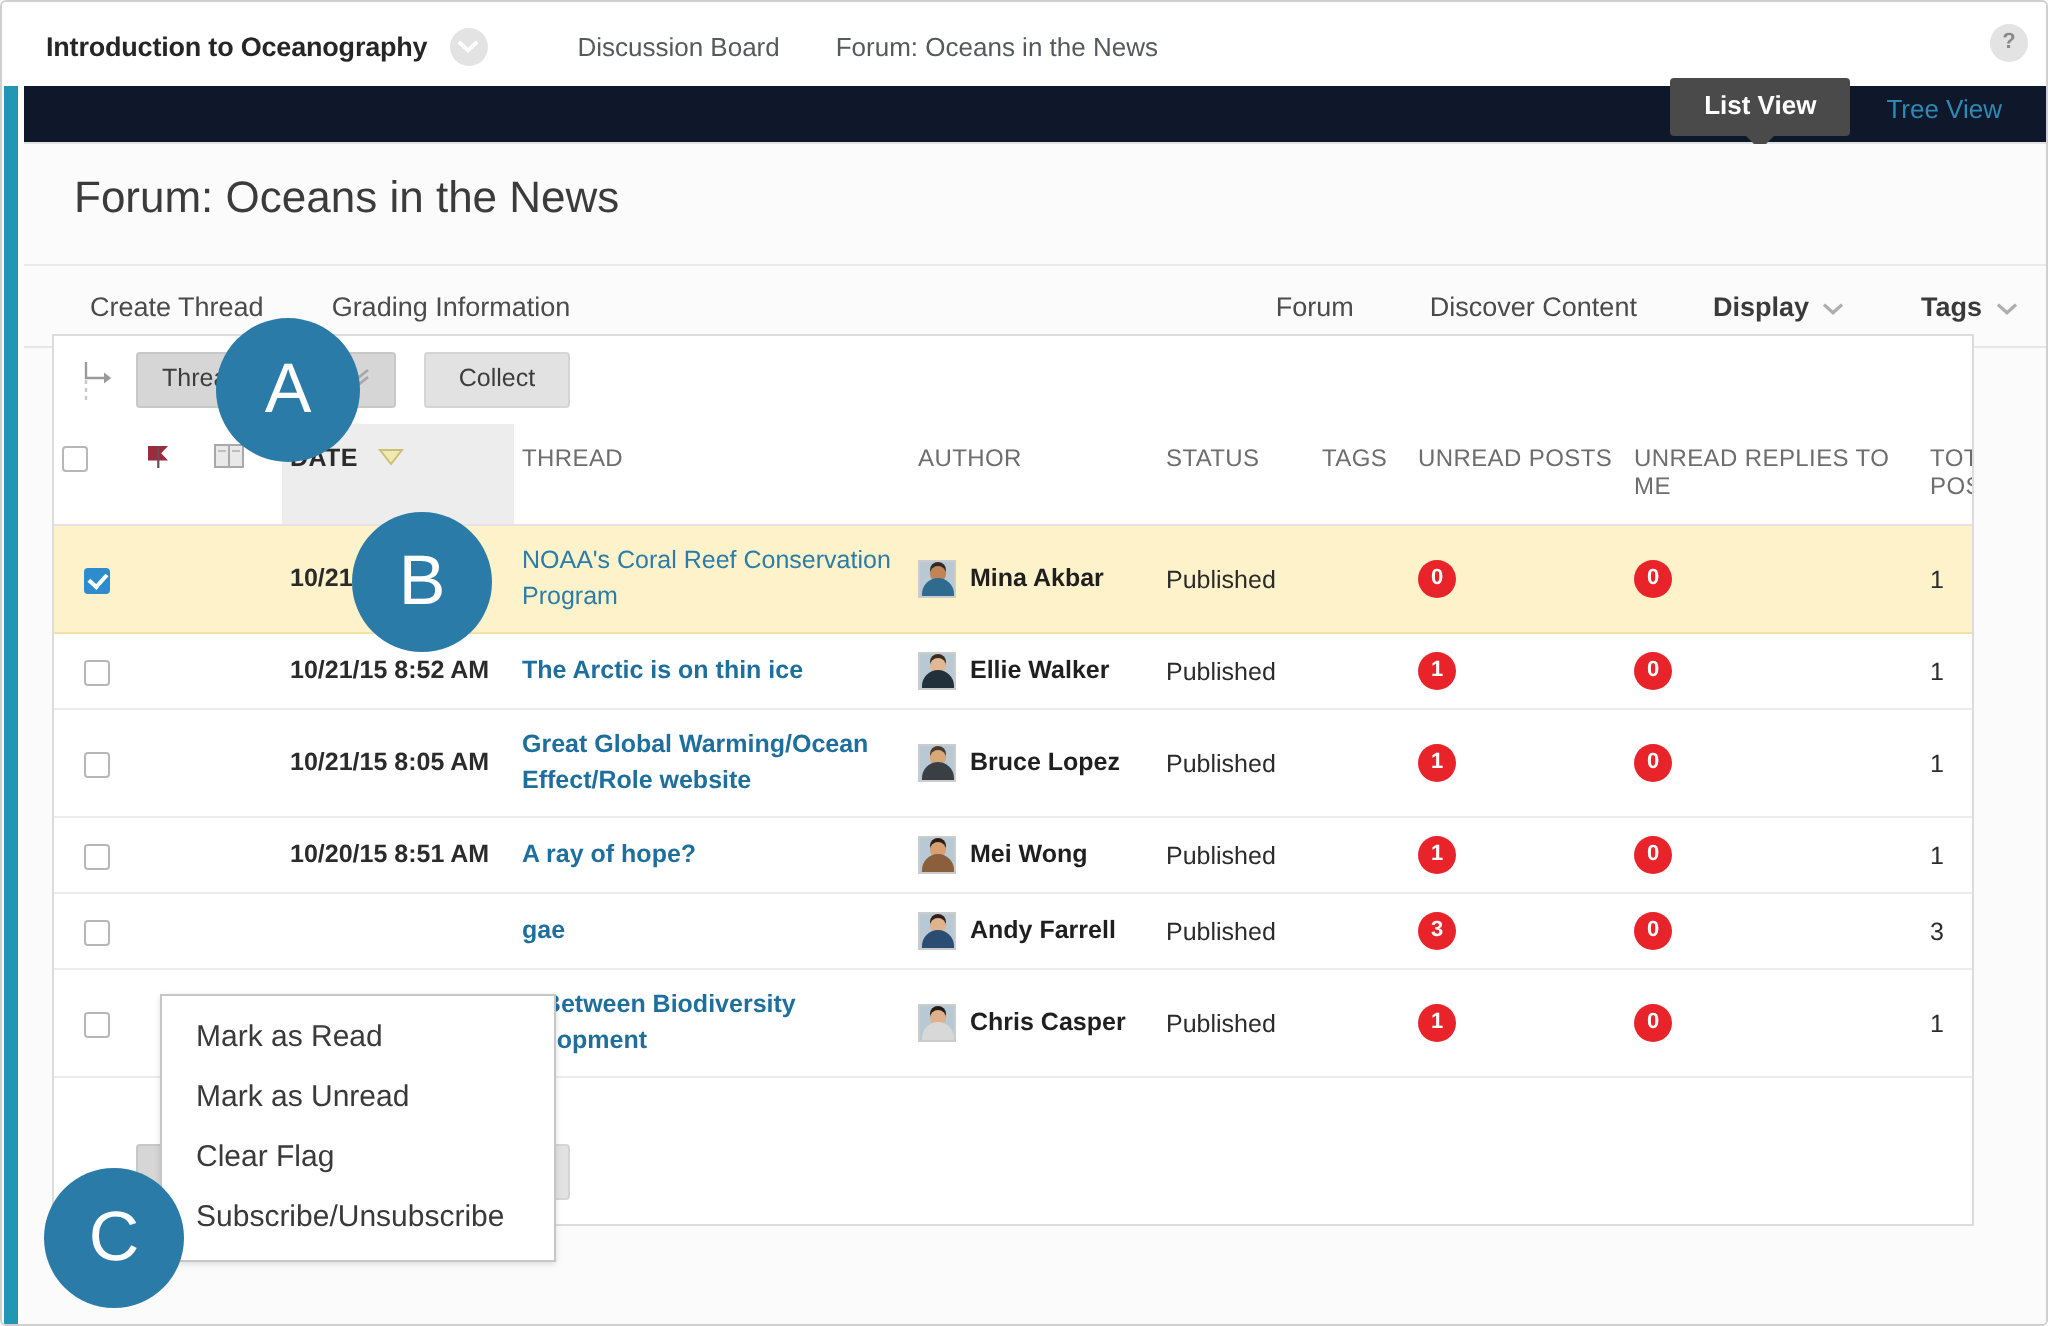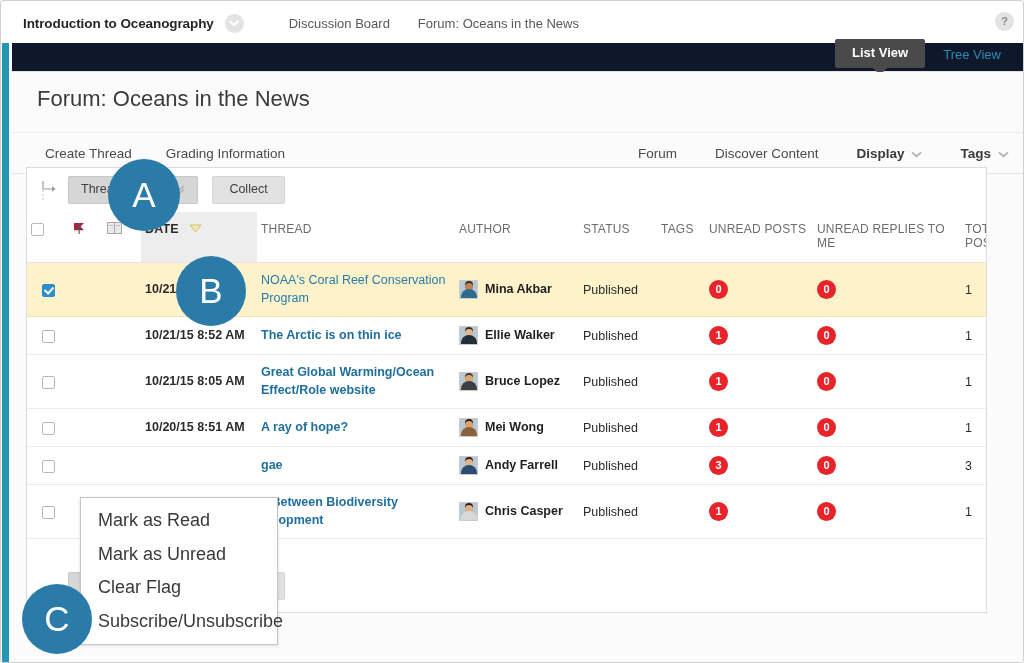--- a/index.html
+++ b/index.html
@@ -390,21 +390,21 @@
     left: 79px;
     top: 496px;
     width: 196px;
     background: #ffffff;
     border: 1px solid #c6c6c6;
     box-shadow: 0 1px 3px rgba(0,0,0,0.13);
     padding: 6px 0 6px 0;
     z-index: 40;
   }
   .ctxmenu-item {
-    font-size: 18px;
+    font-size: 15px;
     color: #3a3a3a;
     padding: 6px 0 6px 17px;
     line-height: 1.2;
   }
 
   
   .callout {
     position: absolute;
     border-radius: 50%;
     background: #2b7ba8;

